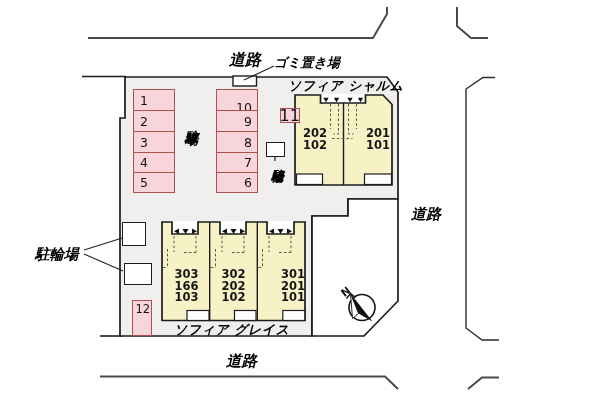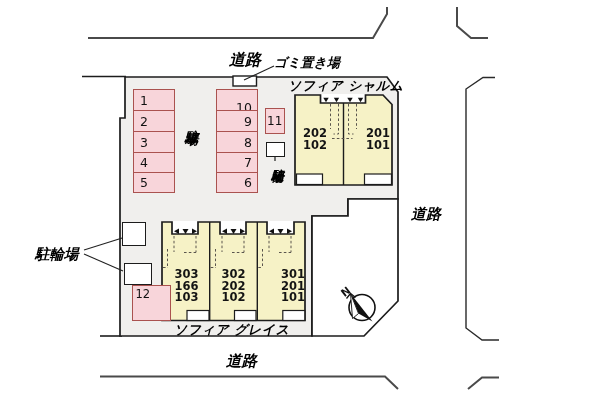--- a/index.html
+++ b/index.html
@@ -126,22 +126,22 @@
   <div class="pcell lft" style="left:133px;top:131px;width:42px;height:22px">3</div>
   <div class="pcell lft" style="left:133px;top:152px;width:42px;height:21px">4</div>
   <div class="pcell lft" style="left:133px;top:172px;width:42px;height:21px">5</div>
 
   <div class="pcell rgt" style="left:216px;top:89px;width:42px;height:36px">10</div>
   <div class="pcell rgt" style="left:216px;top:110px;width:42px;height:22px">9</div>
   <div class="pcell rgt" style="left:216px;top:131px;width:42px;height:22px">8</div>
   <div class="pcell rgt" style="left:216px;top:152px;width:42px;height:21px">7</div>
   <div class="pcell rgt" style="left:216px;top:172px;width:42px;height:21px">6</div>
 
-  <div class="pcell ctr" style="left:265px;top:108px;width:19.5px;height:26px;font-size:12px">11</div>
-  <div class="pcell tl" style="left:131.5px;top:285px;width:39px;height:36px">12</div>
+  <div class="pcell ctr" style="left:280px;top:108px;width:19.5px;height:15px;font-size:16px">11</div>
+  <div class="pcell tl" style="left:131.5px;top:300px;width:20px;height:36px">12</div>
 
   <div class="bsq" style="left:122px;top:221.5px;width:24px;height:24px"></div>
   <div class="bsq" style="left:124px;top:262.5px;width:28px;height:22px"></div>
   <div class="bsq" style="left:266px;top:142px;width:18.5px;height:15px"></div>
 
   <div class="lbl" style="left:229px;top:50px;font-size:16px">道路</div>
   <div class="lbl" style="left:274px;top:54px;font-size:13px">ゴミ置き場</div>
   <div class="lbl" style="left:411px;top:205px;font-size:15px">道路</div>
   <div class="lbl" style="left:226px;top:351px;font-size:15.5px">道路</div>
   <div class="lbl" style="left:35px;top:245px;font-size:14.5px">駐輪場</div>

